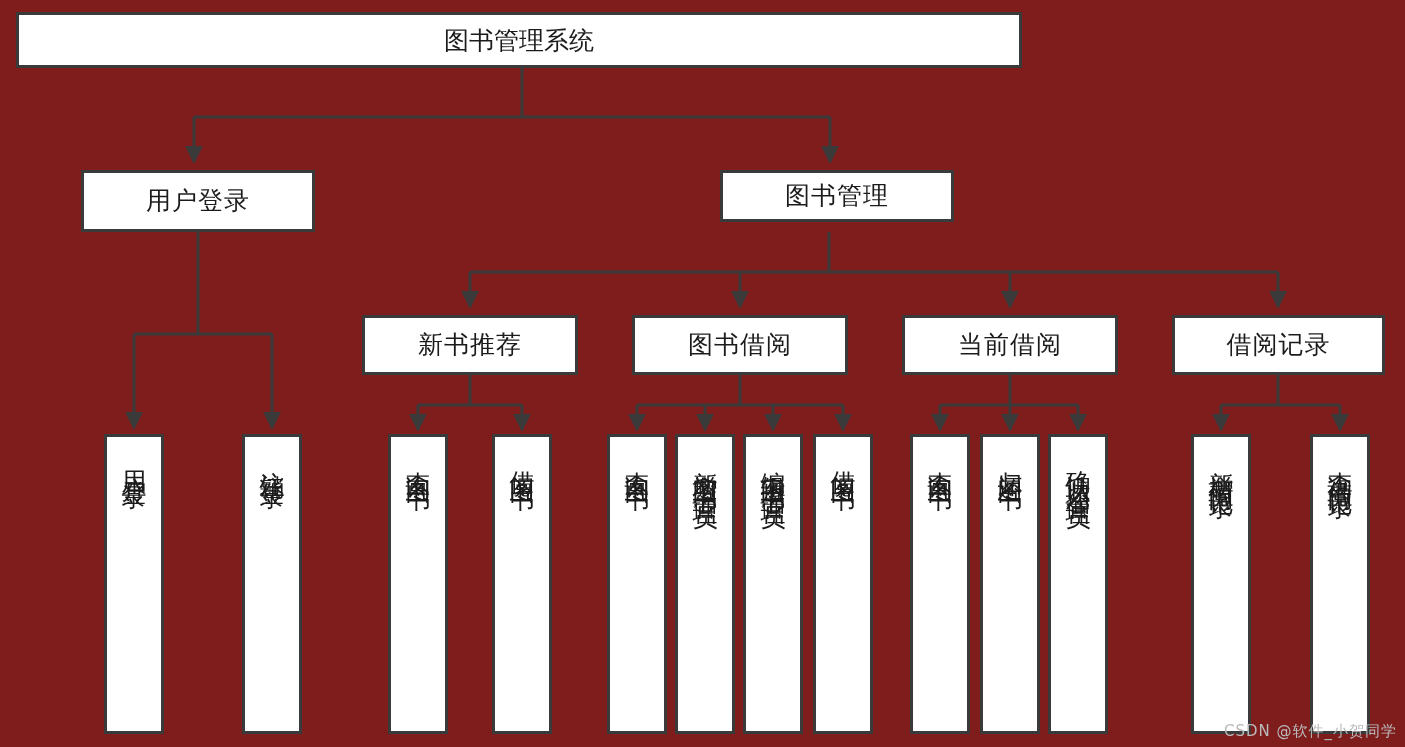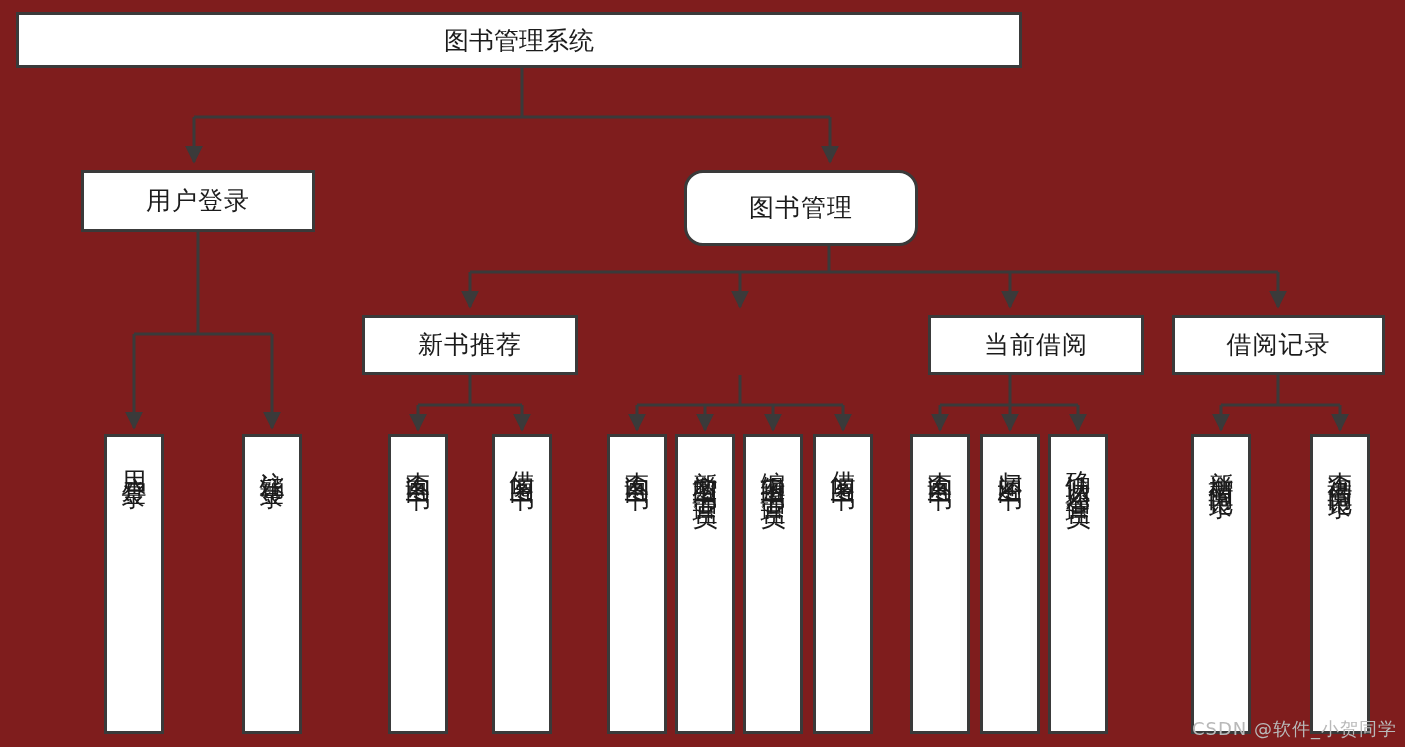--- a/index.html
+++ b/index.html
@@ -54,21 +54,21 @@
     text-orientation: upright;
     letter-spacing: 5px;
     line-height: 1;
     white-space: nowrap;
     display: block;
   }
   .watermark {
     position: absolute;
     right: 8px;
     bottom: 6px;
-    font-size: 18px;
+    font-size: 15px;
     color: #b9b9b9;
     letter-spacing: 1px;
     white-space: nowrap;
     user-select: none;
   }
 </style>
 </head>
 <body>
 
 <div id="diagram">
@@ -123,28 +123,31 @@
     </g>
   </svg>
 
   <div class="node root" style="left:16px; top:12px; width:1006px; height:56px;">
     <span>图书管理系统</span>
   </div>
 
   <div class="node horiz" style="left:81px; top:170px; width:234px; height:62px;">
     <span>用户登录</span>
   </div>
-  <div class="node horiz" style="left:684px; top:170px; width:234px; height:76px;border-radius:19px;">
+  <div class="node horiz" style="left:720px; top:170px; width:234px; height:52px;">
     <span>图书管理</span>
   </div>
 
   <div class="node horiz" style="left:362px; top:315px; width:216px; height:60px;text-align:center;">
     <span>新书推荐</span>
   </div>
-  <div class="node horiz" style="left:928px; top:315px; width:216px; height:60px;">
+  <div class="node horiz" style="left:632px; top:315px; width:216px; height:60px;">
+    <span>图书借阅</span>
+  </div>
+  <div class="node horiz" style="left:902px; top:315px; width:216px; height:60px;">
     <span>当前借阅</span>
   </div>
   <div class="node horiz" style="left:1172px; top:315px; width:213px; height:60px;font-family:Liberation Serif, serif;">
     <span>借阅记录</span>
   </div>
 
   <div class="node leaf" style="left:104px; top:434px; width:60px; height:300px;">
     <span class="leaf-text">用户登录</span>
   </div>
   <div class="node leaf" style="left:242px; top:434px; width:60px; height:300px;">

